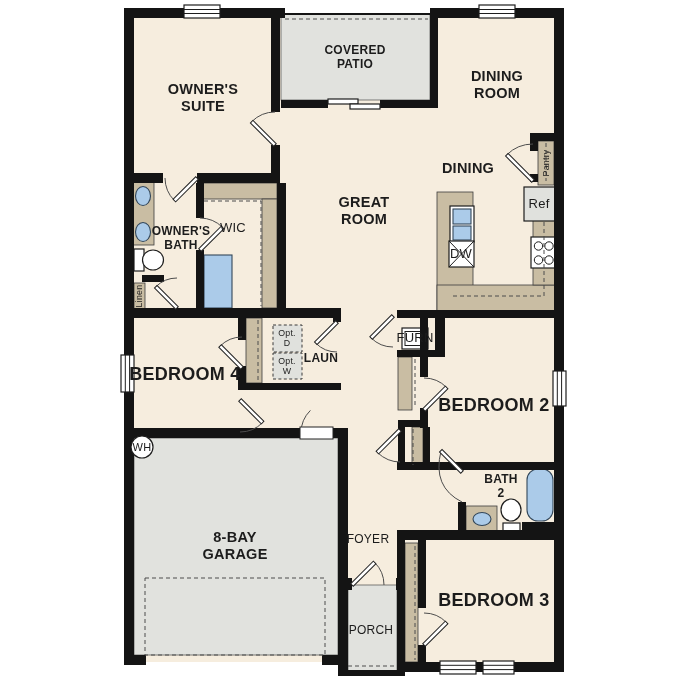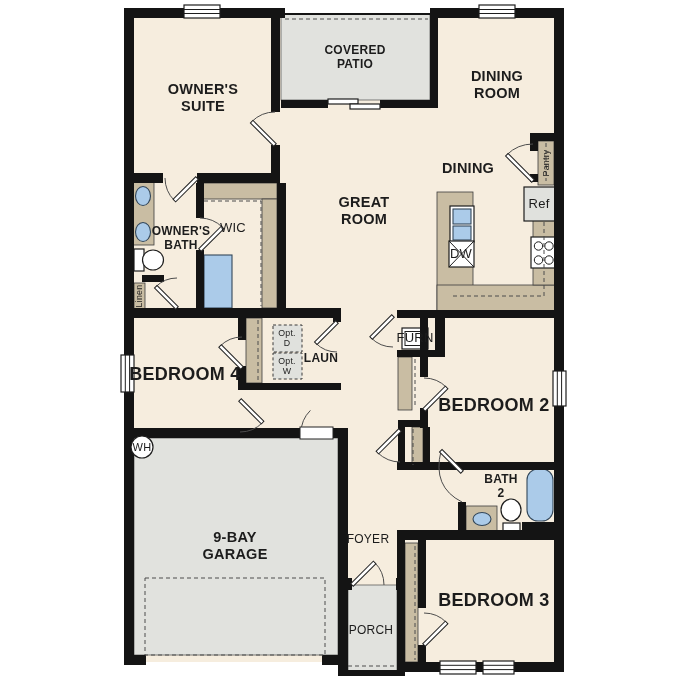--- a/index.html
+++ b/index.html
@@ -294,20 +294,20 @@
   <div class="lbl n9 rot" style="left:139px;top:296px">Linen</div>
   <div class="lbl b14" style="left:185px;top:374px">BEDROOM 4</div>
   <div class="lbl b11" style="left:321px;top:359px">LAUN</div>
   <div class="lbl n9" style="left:287px;top:338px">Opt.
 D</div>
   <div class="lbl n9" style="left:287px;top:366px">Opt.
 W</div>
   <div class="lbl n10" style="left:415px;top:338px">FURN</div>
   <div class="lbl b14" style="left:494px;top:405px">BEDROOM 2</div>
   <div class="lbl n8" style="left:142px;top:447px">WH</div>
-  <div class="lbl b15" style="left:235px;top:546px">9-BAY
+  <div class="lbl b15" style="left:235px;top:546px">8-BAY
 GARAGE</div>
   <div class="lbl b11" style="left:501px;top:487px">BATH
 2</div>
   <div class="lbl b12" style="left:368px;top:540px">FOYER</div>
   <div class="lbl b12" style="left:371px;top:631px">PORCH</div>
   <div class="lbl b14" style="left:494px;top:600px">BEDROOM 3</div>
 </div>
 
 </body></html>

